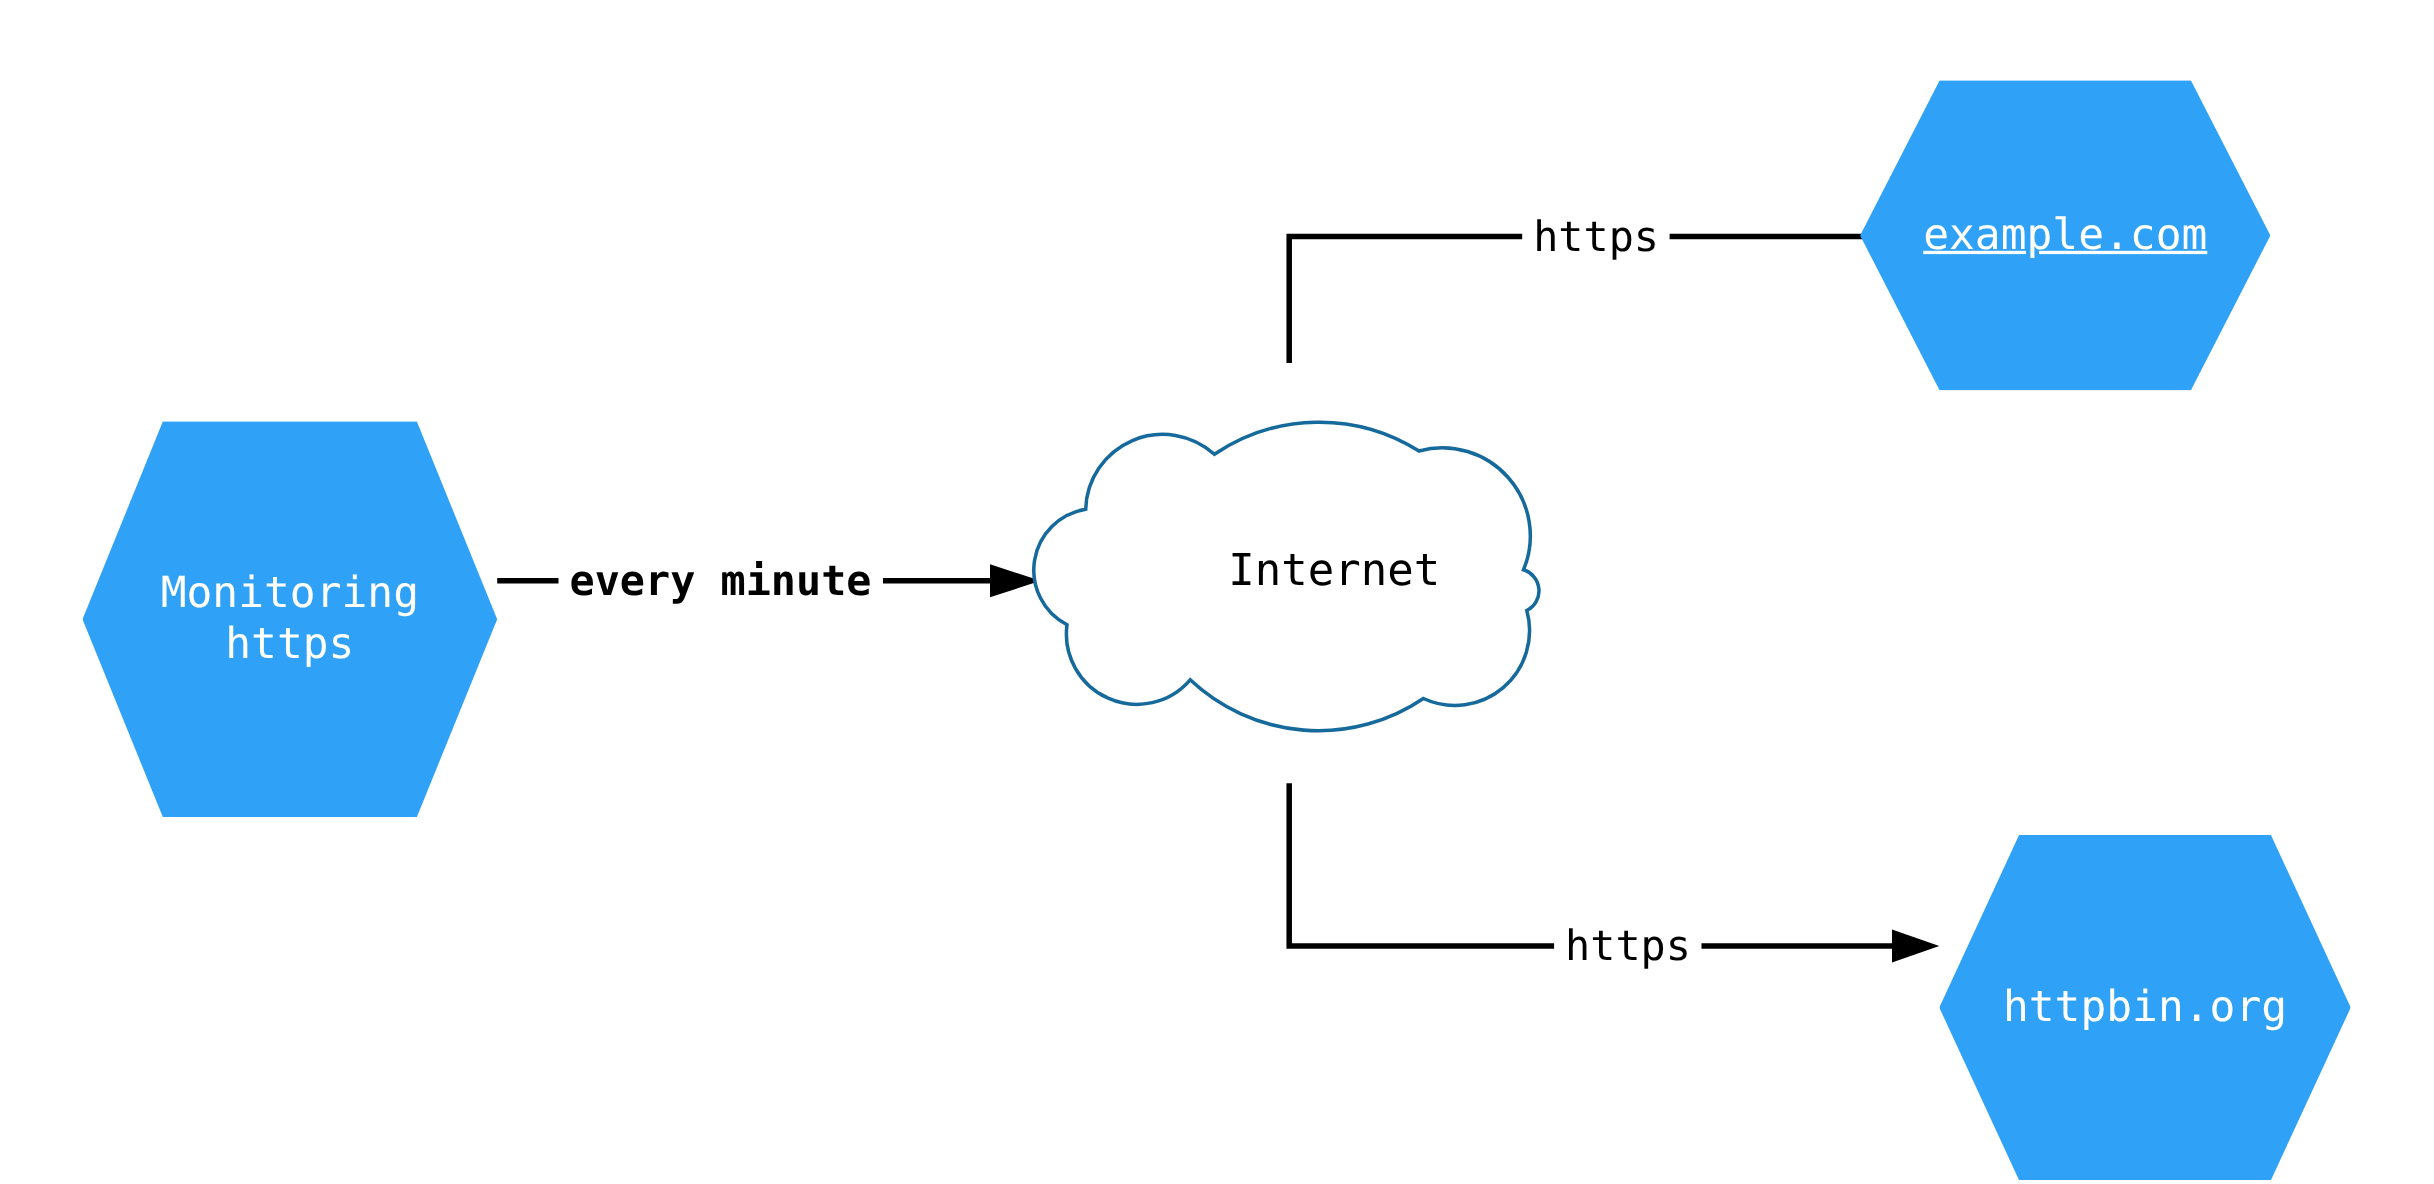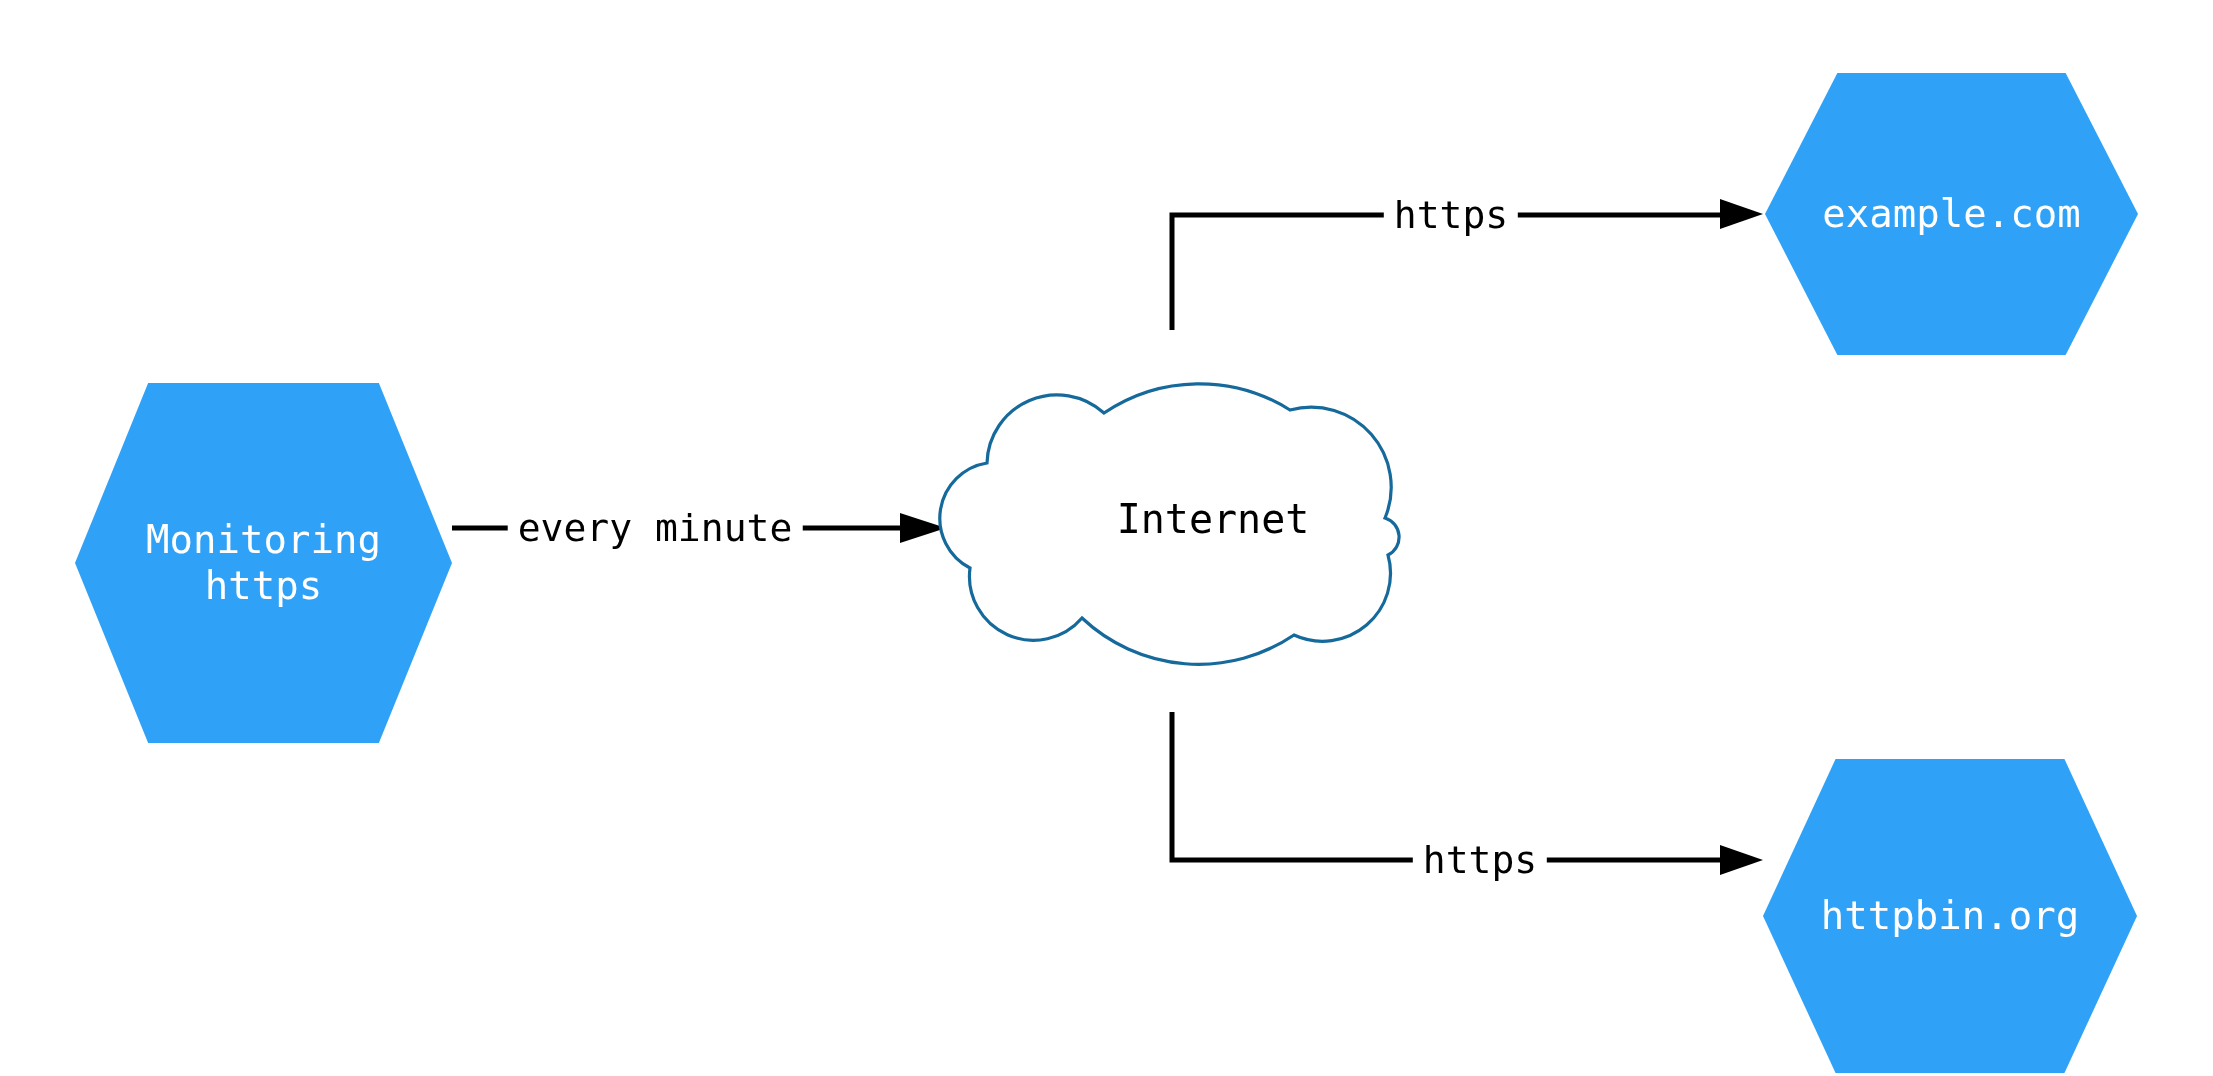--- a/index.html
+++ b/index.html
@@ -97,29 +97,29 @@
                A 64 64 0 0 1 30 183
                Z"></path>
     </g>
   </svg>
 
   <div class="hex" style="left:75px; top:383px; width:377px; height:360px;align-items:center;">
     <span>Monitoring</span>
     <span>https</span>
   </div>
 
-  <div class="hex" style="left:1765px; top:73px; width:373px; height:282px;">
+  <div class="hex" style="left:1691px; top:73px; width:373px; height:282px;text-decoration:underline;">
     <span>example.com</span>
   </div>
 
   <div class="hex" style="left:1763px; top:719px; width:374px; height:314px;margin-top:40px;">
     <span>httpbin.org</span>
   </div>
 
   <div class="cloud-label" style="left:1177px; top:519px;margin-left:36px;">Internet</div>
 
-  <div class="edge-label" style="left:655px; top:528px;">every minute</div>
+  <div class="edge-label" style="left:655px; top:528px;font-weight:bold;">every minute</div>
 
   <div class="edge-label" style="left:1451px; top:215px;">https</div>
 
   <div class="edge-label" style="left:1480px; top:860px;">https</div>
 
 </div>
 
 </body></html>

